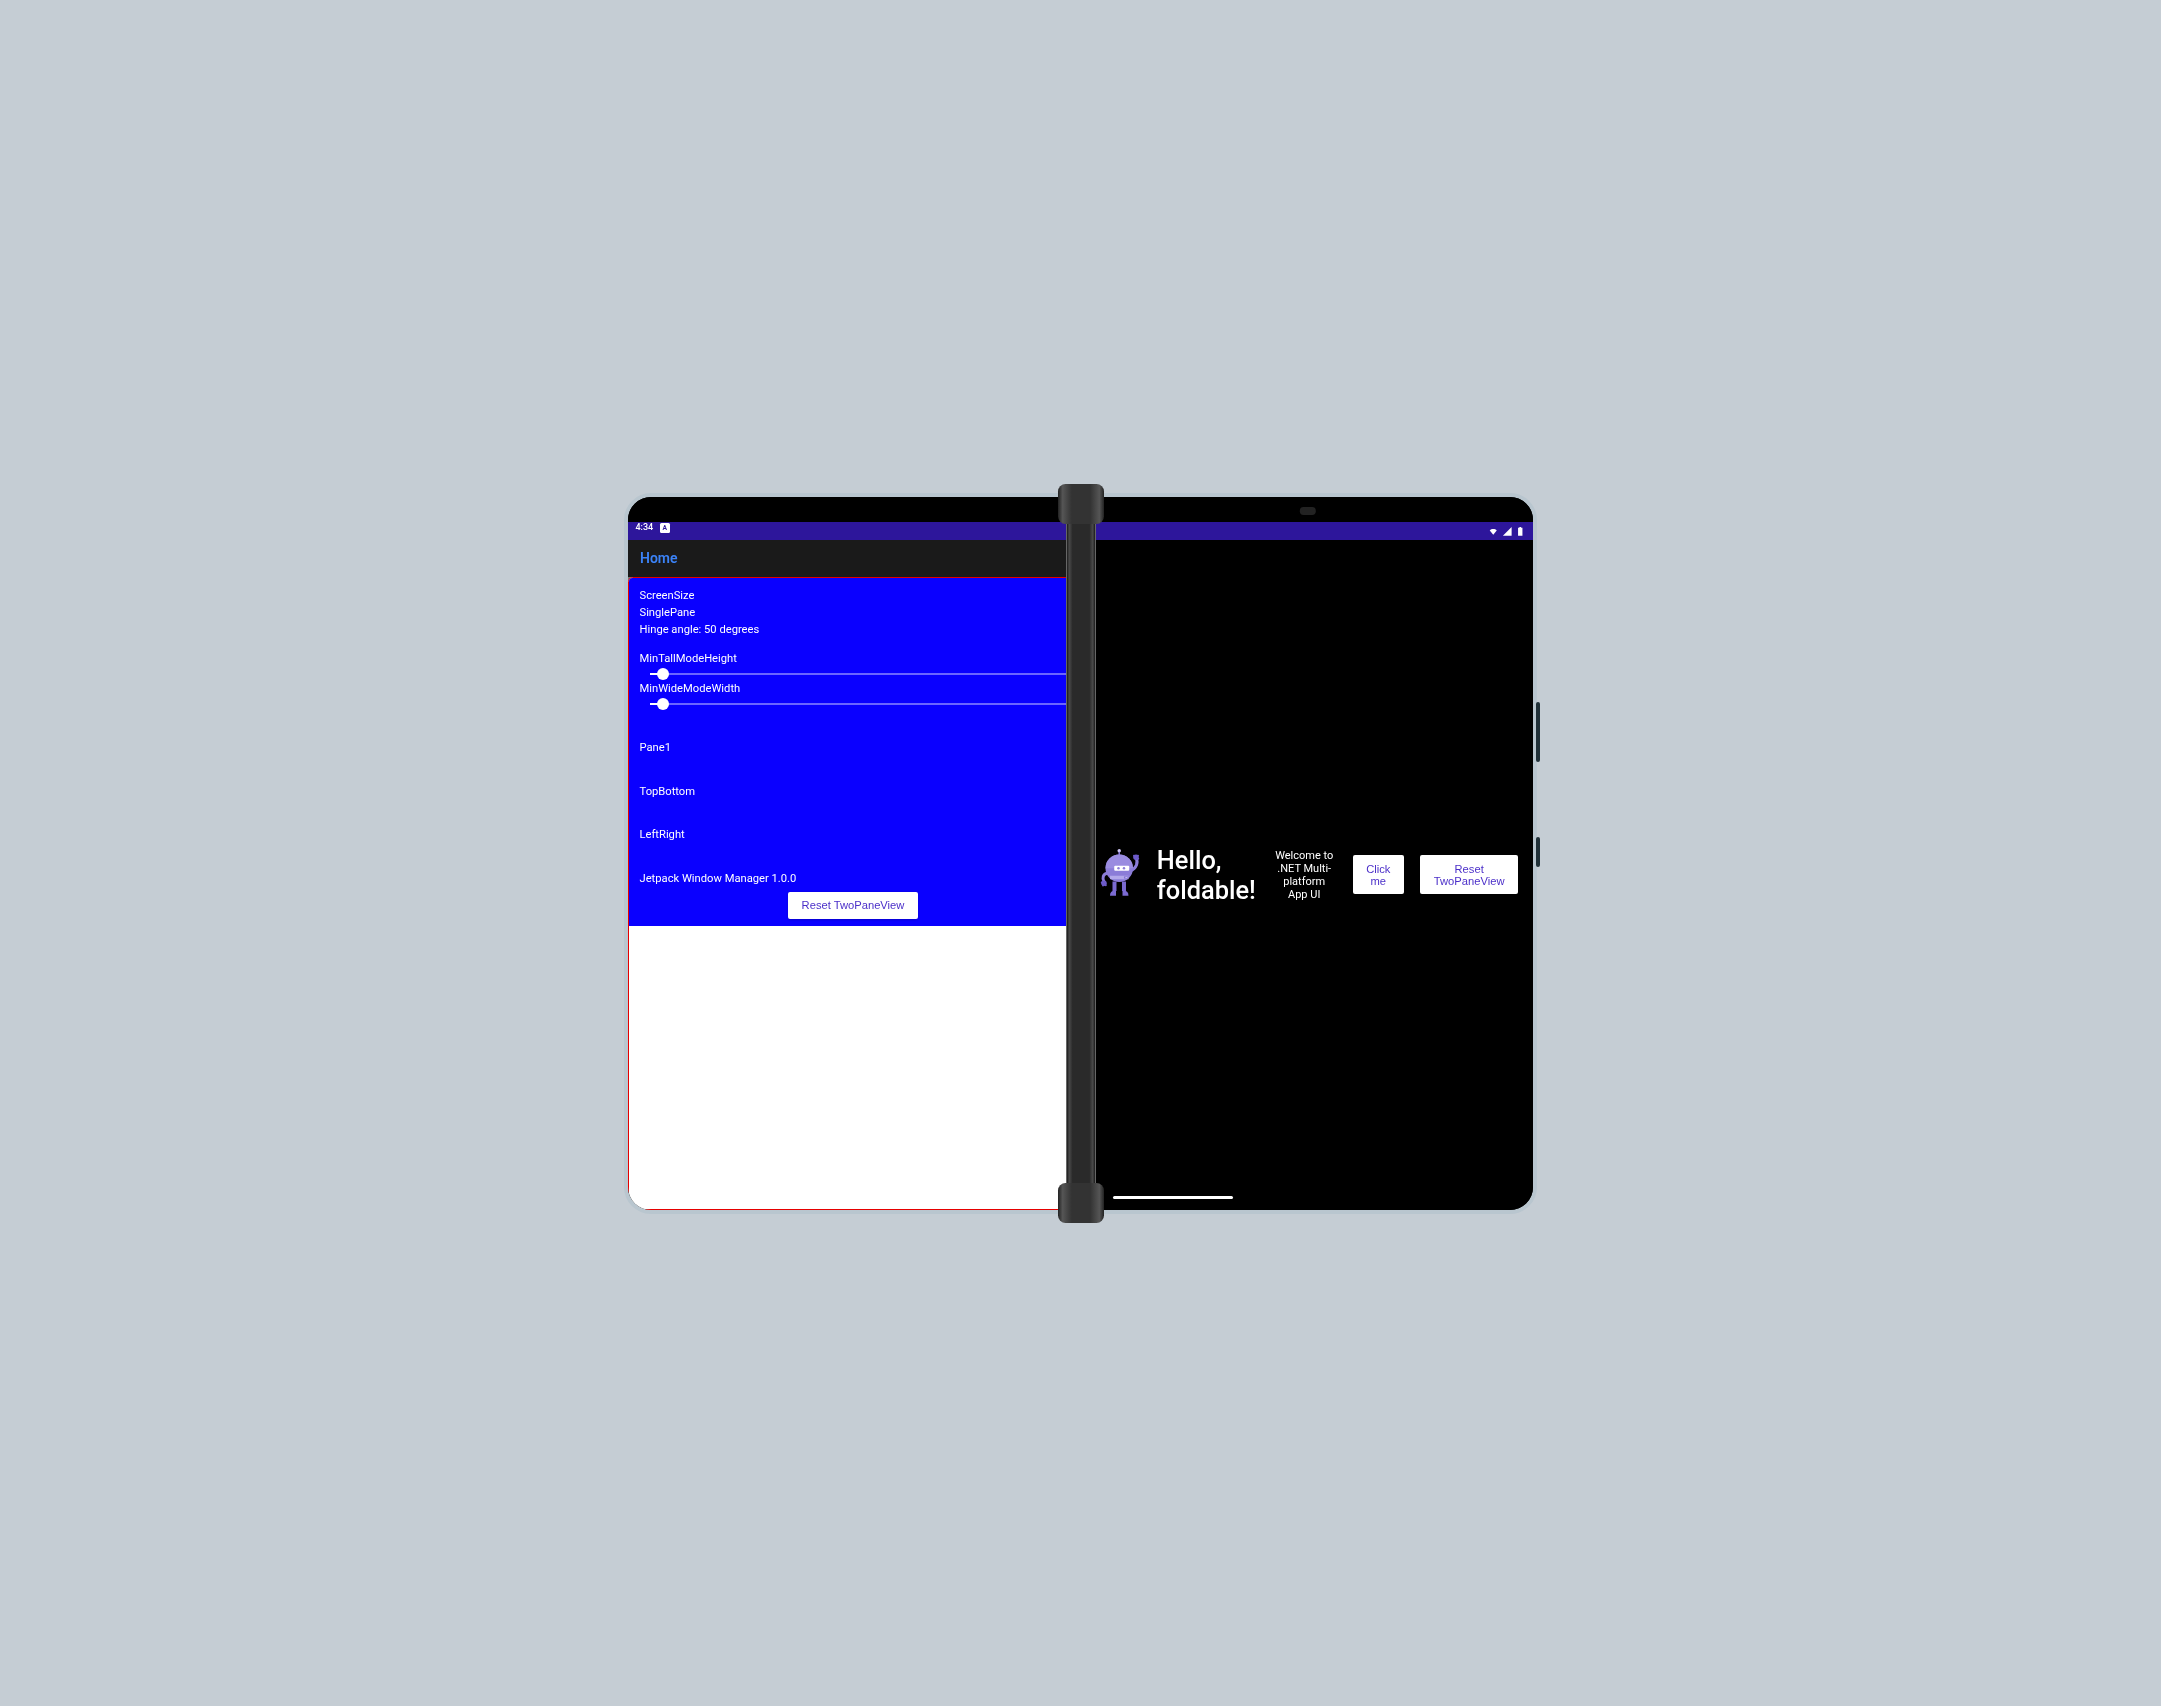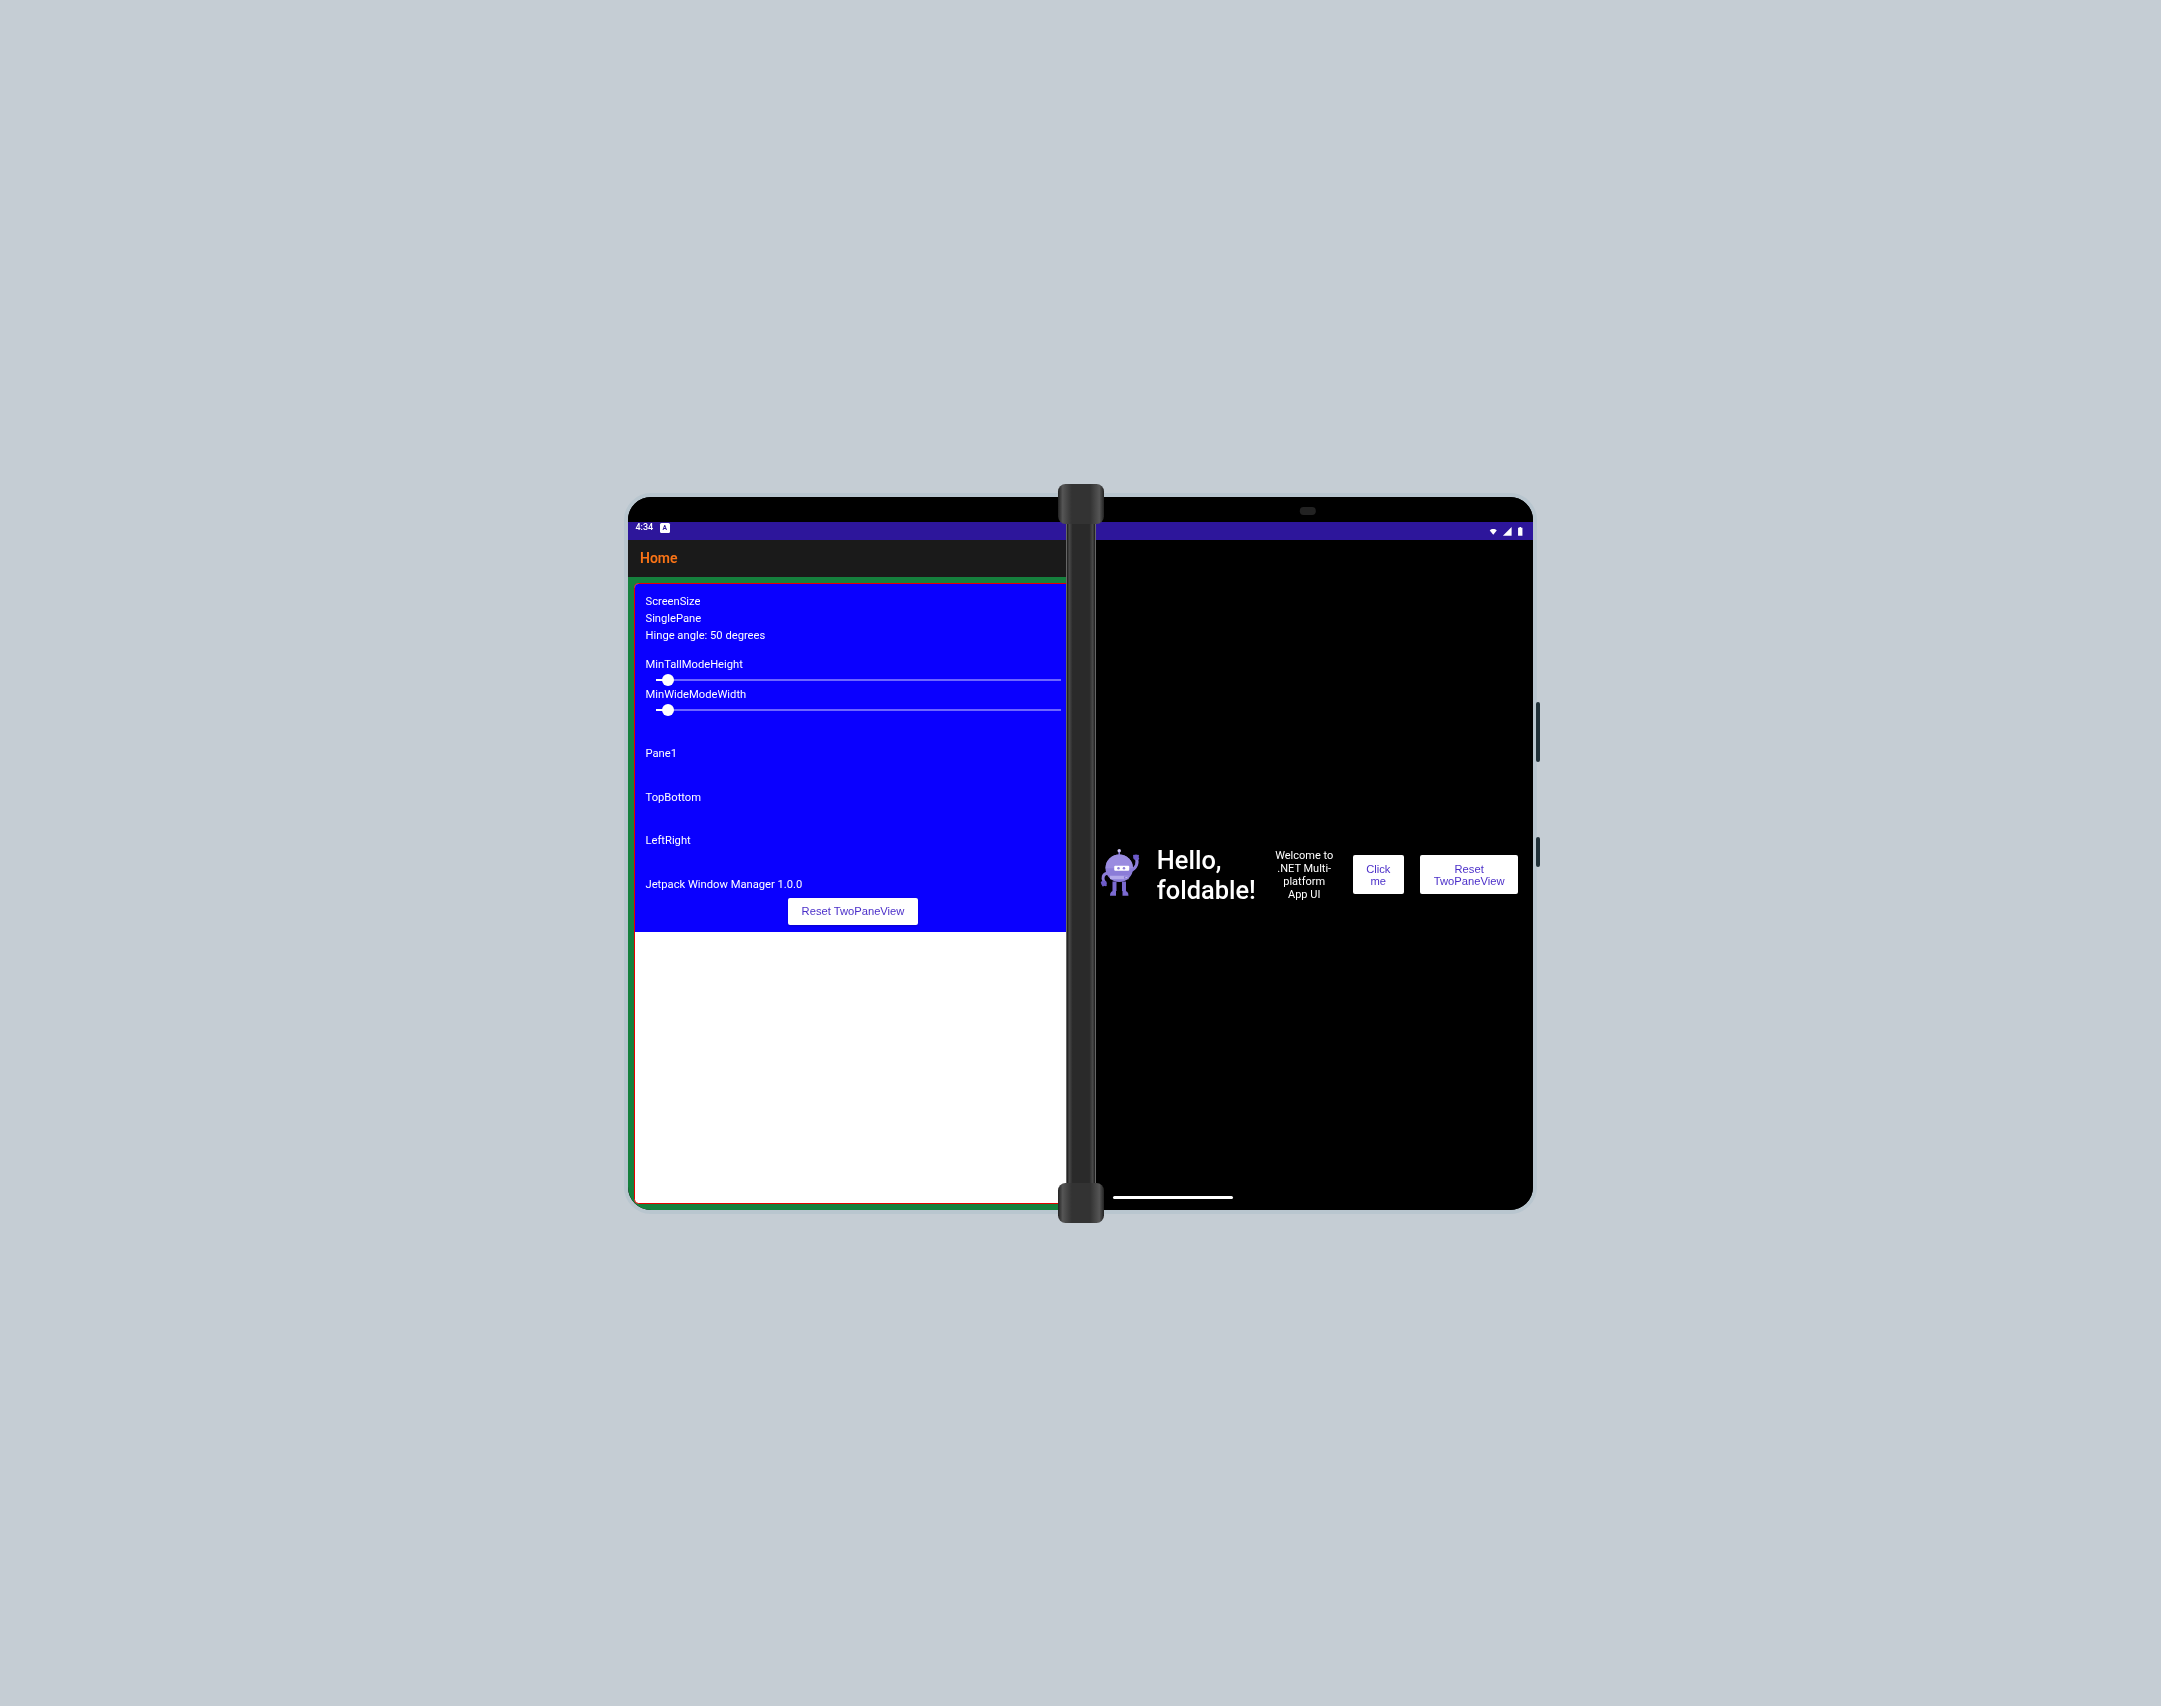--- a/index.html
+++ b/index.html
@@ -67,30 +67,29 @@
     padding: 0 7.5px;
     color: #fff;
     font-size: 9px;
     font-weight: 500;
   }
   .statusbar .icons { display:flex; gap:3px; align-items:center; }
   .statusbar svg { width:10.5px; height:10.5px; fill:#fff; }
 
   .appbar {
     background: #1a1a1a;
-    color: #f97316;
+    color: #3b82f6;
     padding: 10.5px 12px;
     font-size: 14px;
     font-weight: 600;
   }
 
   .left-content {
     flex: 1;
-    background: #15803d;
-    padding: 6px;
+    background: #737373;
     display: flex;
     flex-direction: column;
   }
   .pane1-frame {
     border: 1.5px solid #e60000;
     background: #fff;
     border-radius: 4.5px;
     flex: 1;
     display: flex;
     flex-direction: column;

